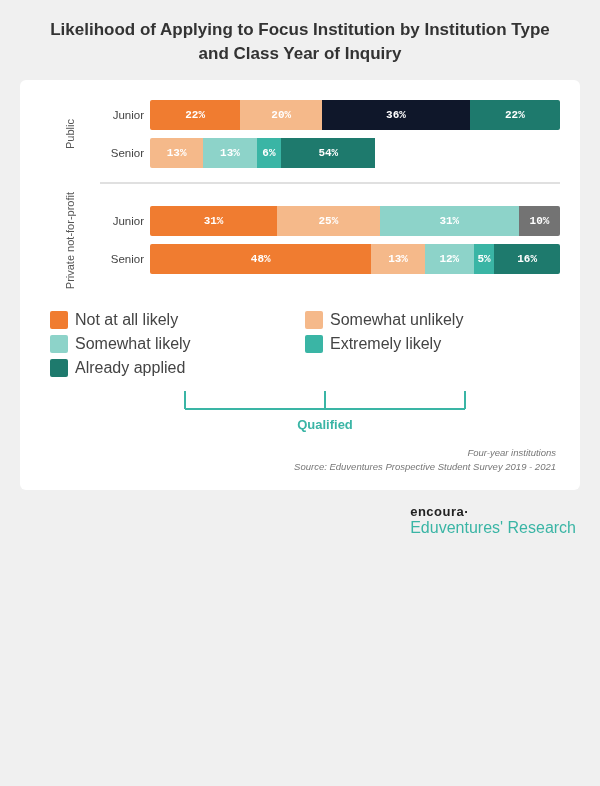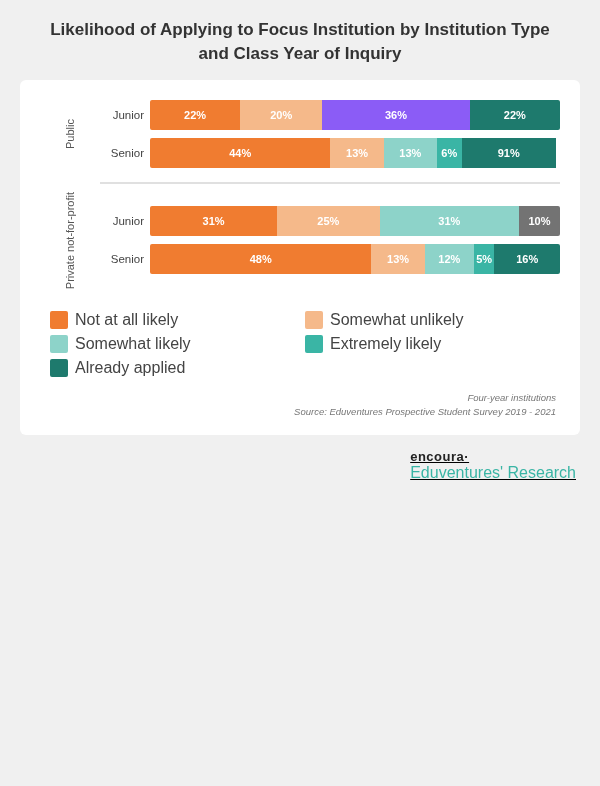--- a/index.html
+++ b/index.html
@@ -86,20 +86,21 @@
     }
     .seg {
       display: flex;
       align-items: center;
       justify-content: center;
       font-size: 11px;
       font-weight: 600;
       color: #fff;
       white-space: nowrap;
       overflow: hidden;
+      font-family: Liberation Mono, monospace;
     }
 
     .divider {
       height: 2px;
       background: #e0e0e0;
       margin: 8px 0 8px 60px;
     }
 
     
     .legend {
@@ -155,21 +156,20 @@
 
     
     .footer {
       margin-top: 14px;
       width: 560px;
       display: flex;
       justify-content: flex-end;
       align-items: flex-end;
       gap: 6px;
       padding-right: 4px;
-      text-decoration: underline;
     }
     .footer-brand {
       display: flex;
       flex-direction: column;
       align-items: flex-start;
     }
     .footer-brand .encoura {
       font-size: 13px;
       font-weight: 800;
       color: #222;
@@ -193,32 +193,31 @@
       <div class="group">
         <div class="group-label-container">
           <span class="group-label">Public</span>
         </div>
         <div class="rows-container">
           <div class="bar-row">
             <div class="row-label">Junior</div>
             <div class="bar">
               <div class="seg" style="width: 22%; background: rgb(240, 124, 48);">22%</div>
               <div class="seg" style="width: 20%; background: rgb(245, 185, 138);">20%</div>
-              <div class="seg" style="width: 36%; background: #8b5cf6;">36%</div>
+              <div class="seg" style="width: 36%; background: #0f172a;">36%</div>
               <div class="seg" style="width: 22%; background: rgb(30, 122, 109);">22%</div>
             </div>
           </div>
           <div class="bar-row">
             <div class="row-label">Senior</div>
             <div class="bar">
-              <div class="seg" style="width: 44%; background: rgb(240, 124, 48);">44%</div>
               <div class="seg" style="width: 13%; background: rgb(245, 185, 138);">13%</div>
               <div class="seg" style="width: 13%; background: rgb(141, 211, 201);">13%</div>
               <div class="seg" style="width: 6%; background: rgb(58, 181, 165);">6%</div>
-              <div class="seg" style="width: 23%; background: rgb(30, 122, 109);">91%</div>
+              <div class="seg" style="width: 23%; background: rgb(30, 122, 109);">54%</div>
             </div>
           </div>
         </div>
       </div>
       <div class="divider"></div>
       <div class="group">
         <div class="group-label-container">
           <span class="group-label">Private not-for-profit</span>
         </div>
         <div class="rows-container">
@@ -261,20 +260,31 @@
       <div class="legend-item">
         <div class="legend-swatch" style="background: rgb(58, 181, 165);"></div>
         <span>Extremely likely</span>
       </div>
       <div class="legend-item">
         <div class="legend-swatch" style="background: rgb(30, 122, 109);"></div>
         <span>Already applied</span>
       </div>
     </div>
 
+  <div class="qualified-area">
+    <svg class="bracket-svg" height="28" viewBox="0 0 400 28" xmlns="http://www.w3.org/2000/svg">
+
+      <line x1="60" y1="4" x2="60" y2="22" stroke="#3ab5a5" stroke-width="2"></line>
+      <line x1="60" y1="22" x2="200" y2="22" stroke="#3ab5a5" stroke-width="2"></line>
+      <line x1="200" y1="4" x2="200" y2="22" stroke="#3ab5a5" stroke-width="2"></line>
+      <line x1="340" y1="4" x2="340" y2="22" stroke="#3ab5a5" stroke-width="2"></line>
+      <line x1="200" y1="22" x2="340" y2="22" stroke="#3ab5a5" stroke-width="2"></line>
+    </svg>
+    <div class="qualified-label">Qualified</div>
+  </div>
 
   <div class="source-note" id="source-note">Four-year institutions<br>Source: Eduventures Prospective Student Survey 2019 - 2021</div>
 </div>
 
 <div class="footer">
   <div class="footer-brand">
     <span class="encoura">encoura·</span>
     <span class="eduventures">Eduventures' Research</span>
   </div>
 </div>

